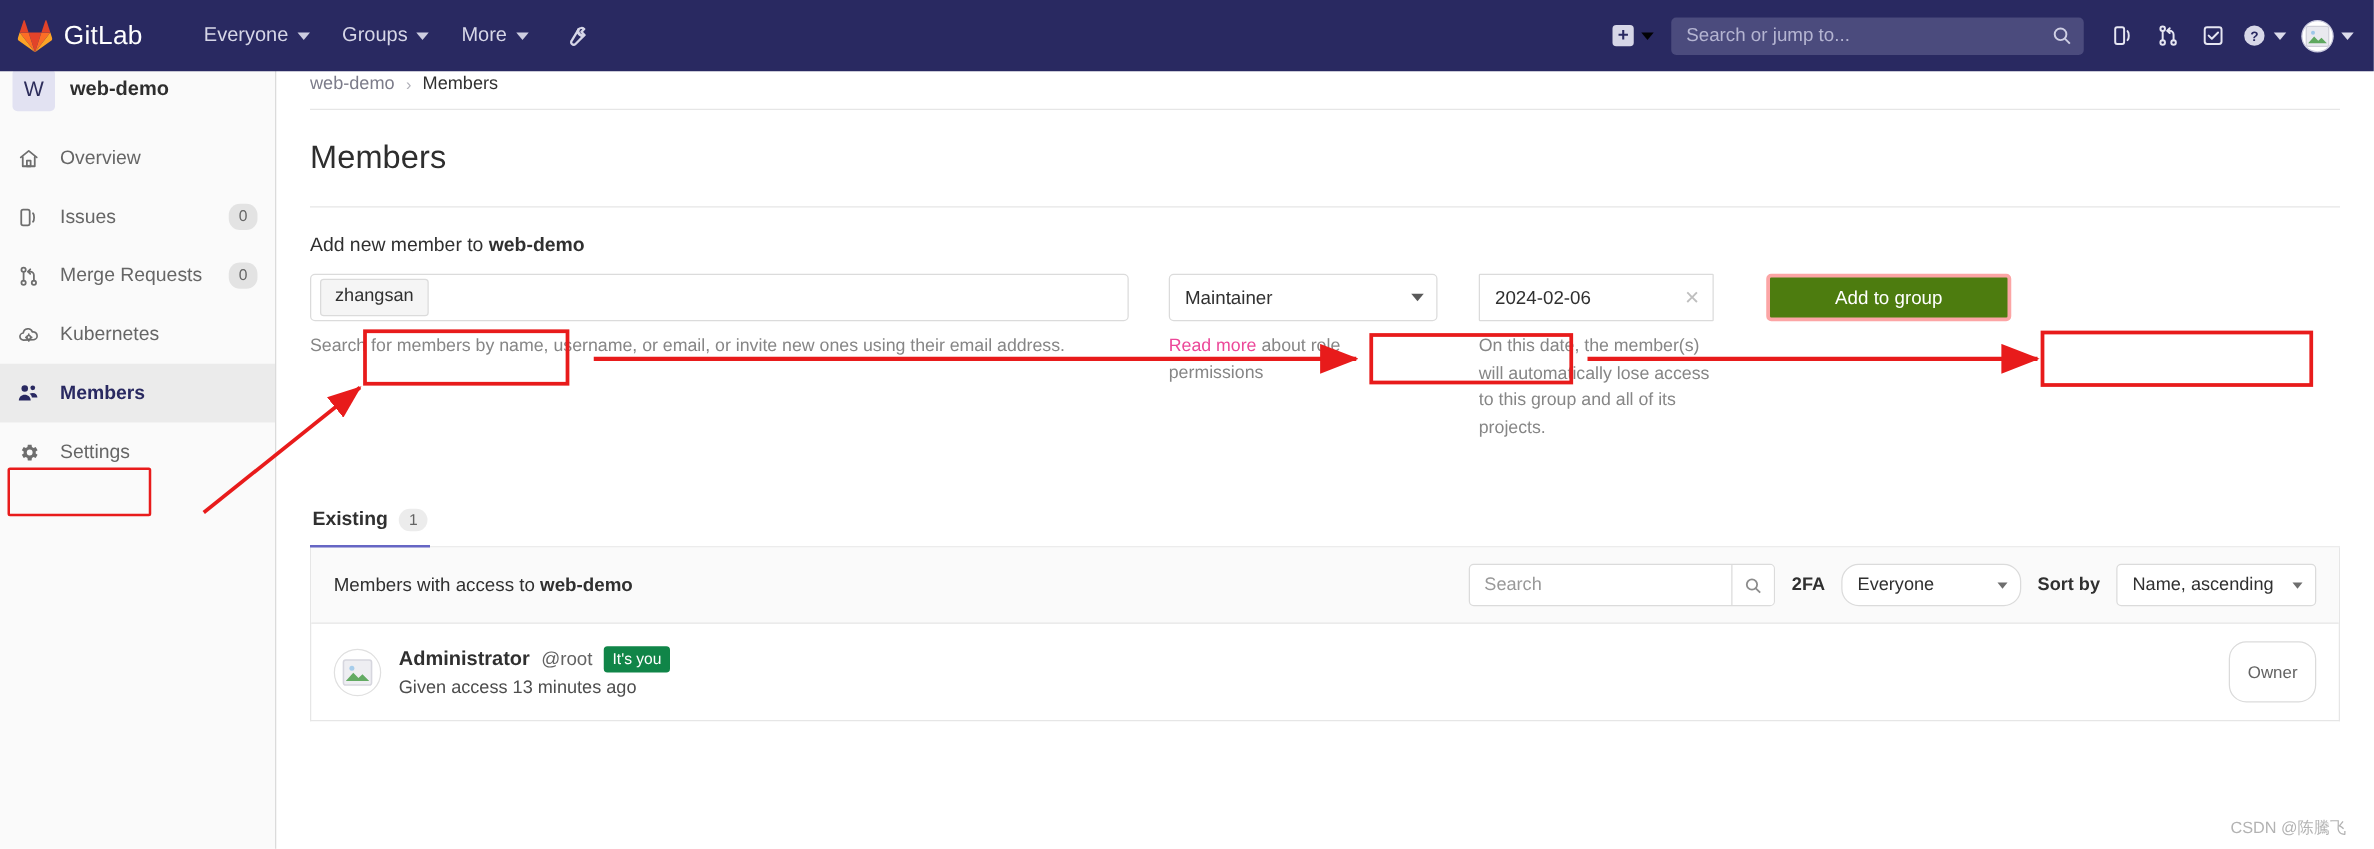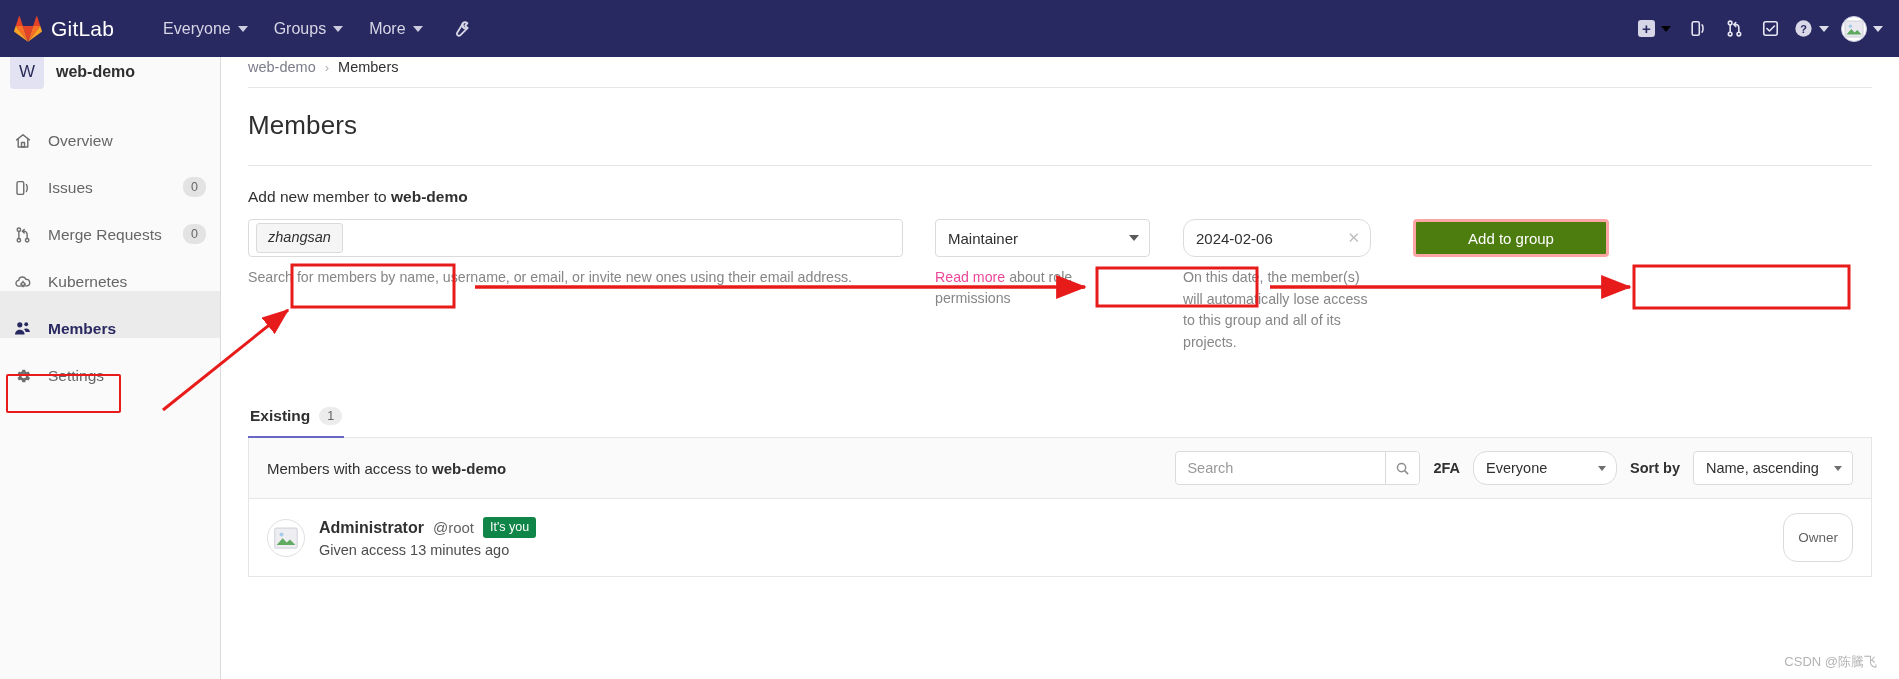--- a/index.html
+++ b/index.html
@@ -101,21 +101,21 @@
   .proj-avatar {
     width: 34px; height: 34px; border-radius: 4px;
     background: #e2e2f2; color: #2c2c5b;
     display: flex; align-items: center; justify-content: center;
     font-size: 17px; font-weight: 400; flex: 0 0 auto;
   }
   .proj-name { font-size: 16px; font-weight: 700; color: #2e2e2e; }
 
   .side-nav { margin-top: 2px; }
   .side-item {
-    display: flex; align-items: flex-end;
+    display: flex; align-items: center;
     height: 47px; padding: 0 14px 0 13px;
     color: #666; font-size: 15.5px; cursor: pointer;
     gap: 16px; position: relative;
   }
   .side-item .s-ico { width: 19px; display: flex; justify-content: center; flex: 0 0 auto; }
   .side-item .s-label { flex: 1; white-space: nowrap; }
   .side-item.active { background: #ebebeb; color: #292961; font-weight: 600; }
   .side-item.active .s-ico { color: #292961; }
   .badge-count {
     background: #e3e3e3; color: #666; border-radius: 9px;
@@ -155,21 +155,21 @@
     font-size: 15.5px; color: #303030; padding: 22px 0 13px 0;
   }
   .add-label b { font-weight: 700; }
 
   .form-row { display: flex; align-items: flex-start; gap: 0; }
 
   .col-search { width: 655px; flex: 0 0 auto; }
   .token-input {
     height: 38px; border: 1px solid #dbdbdb; border-radius: 4px;
     background: #fff; display: flex; align-items: center;
-    padding: 0 7px; cursor: text; font-style: italic;
+    padding: 0 7px; cursor: text;
   }
   .token {
     background: #f5f5f5; border: 1px solid #dbdbdb; border-radius: 3px;
     font-size: 14.5px; color: #303030; padding: 3px 11px;
     line-height: 1.5;
   }
   .help-text {
     font-size: 14.2px; color: #868686; padding-top: 10px; line-height: 1.45;
   }
 
@@ -184,21 +184,21 @@
     width: 0; height: 0;
     border-left: 5px solid transparent;
     border-right: 5px solid transparent;
     border-top: 6px solid #5a5a5a;
   }
   .role-help { font-size: 14.2px; color: #868686; padding-top: 10px; line-height: 1.5; }
   .role-help a { color: #ec4899; text-decoration: none; cursor: pointer; }
 
   .col-date { width: 188px; flex: 0 0 auto; margin-left: 33px; }
   .date-ctl {
-    height: 38px; border: 1px solid #dbdbdb; border-radius: 12px;
+    height: 38px; border: 1px solid #dbdbdb; border-radius: 1px;
     background: #fff; display: flex; align-items: center;
     justify-content: space-between; padding: 0 10px 0 12px;
     font-size: 15px; color: #303030; cursor: text;
   }
   .date-clear { color: #bfbfbf; font-size: 15px; cursor: pointer; }
   .date-help { font-size: 14.2px; color: #868686; padding-top: 10px; line-height: 1.52; }
 
   .col-btn { flex: 0 0 auto; margin-left: 42px; }
   .btn-add {
     height: 38px; min-width: 196px; background: #4d7c0f;
@@ -345,20 +345,27 @@
       </svg>
     </div>
   </div>
 
   <div class="nav-right">
     <div class="nav-plus-wrap">
       <span class="plus-box">+</span>
       <i class="caret"></i>
     </div>
 
+    <div class="search-box">
+      <input type="text" value="" placeholder="Search or jump to..." style="">
+      <svg class="mag" width="17" height="17" viewBox="0 0 24 24" fill="none" stroke="#cfcfe4" stroke-width="2.2">
+        <circle cx="10.5" cy="10.5" r="6.6"></circle>
+          <path d="M15.4 15.4L21 21"></path>
+      </svg>
+    </div>
 
     <div class="nav-icon-btn">
       <svg width="19" height="19" viewBox="0 0 24 24" fill="none" stroke="currentColor" stroke-width="2" stroke-linecap="round" stroke-linejoin="round">
         <rect x="4" y="3.5" width="9" height="17" rx="2"></rect>
         <path d="M16.5 7.5c1.6 1.3 1.6 7.7 0 9"></path>
       </svg>
     </div>
     <div class="nav-icon-btn">
       <svg width="19" height="19" viewBox="0 0 24 24" fill="none" stroke="currentColor" stroke-width="2" stroke-linecap="round" stroke-linejoin="round">
         <circle cx="6.5" cy="5" r="2.3"></circle>

